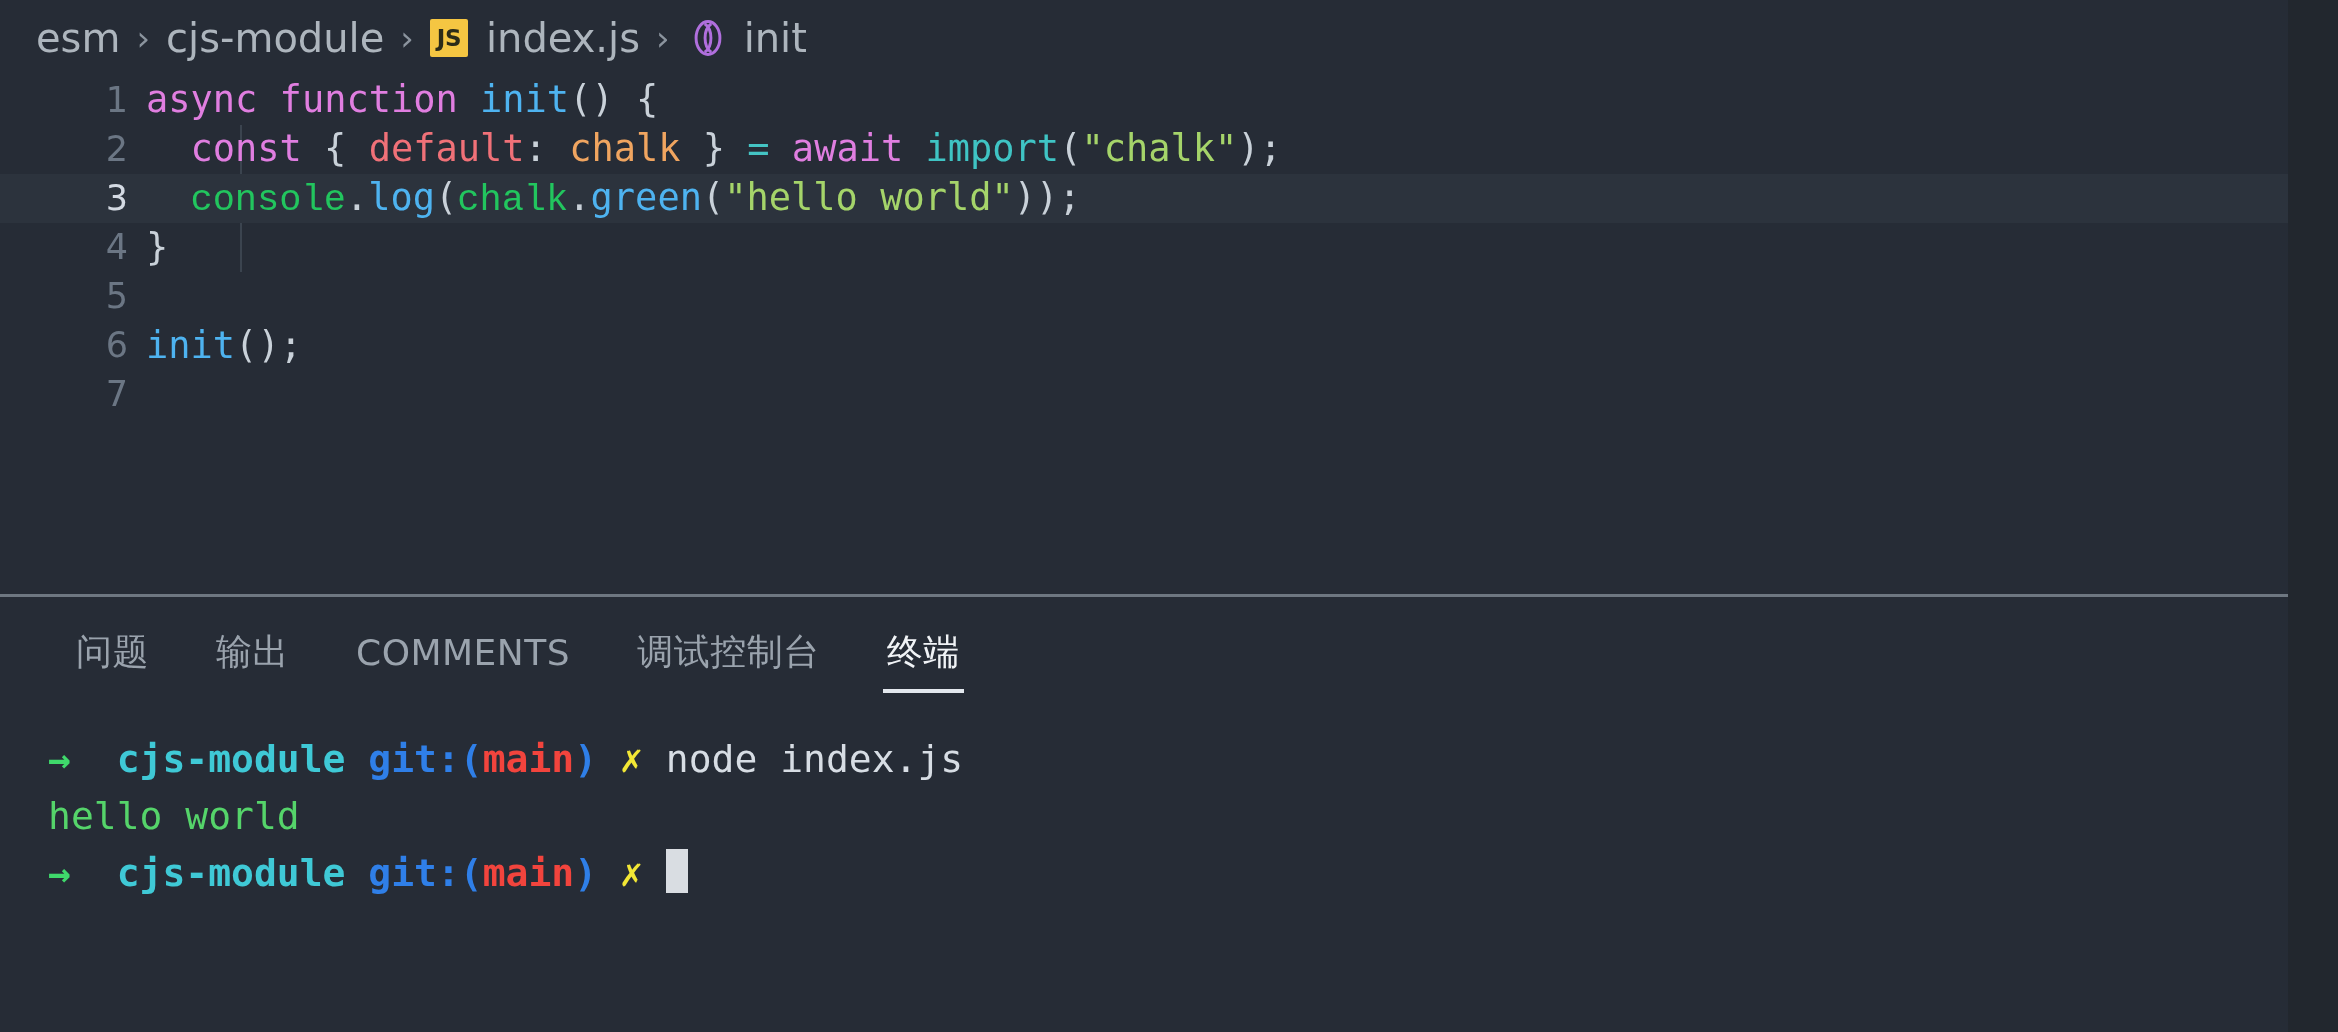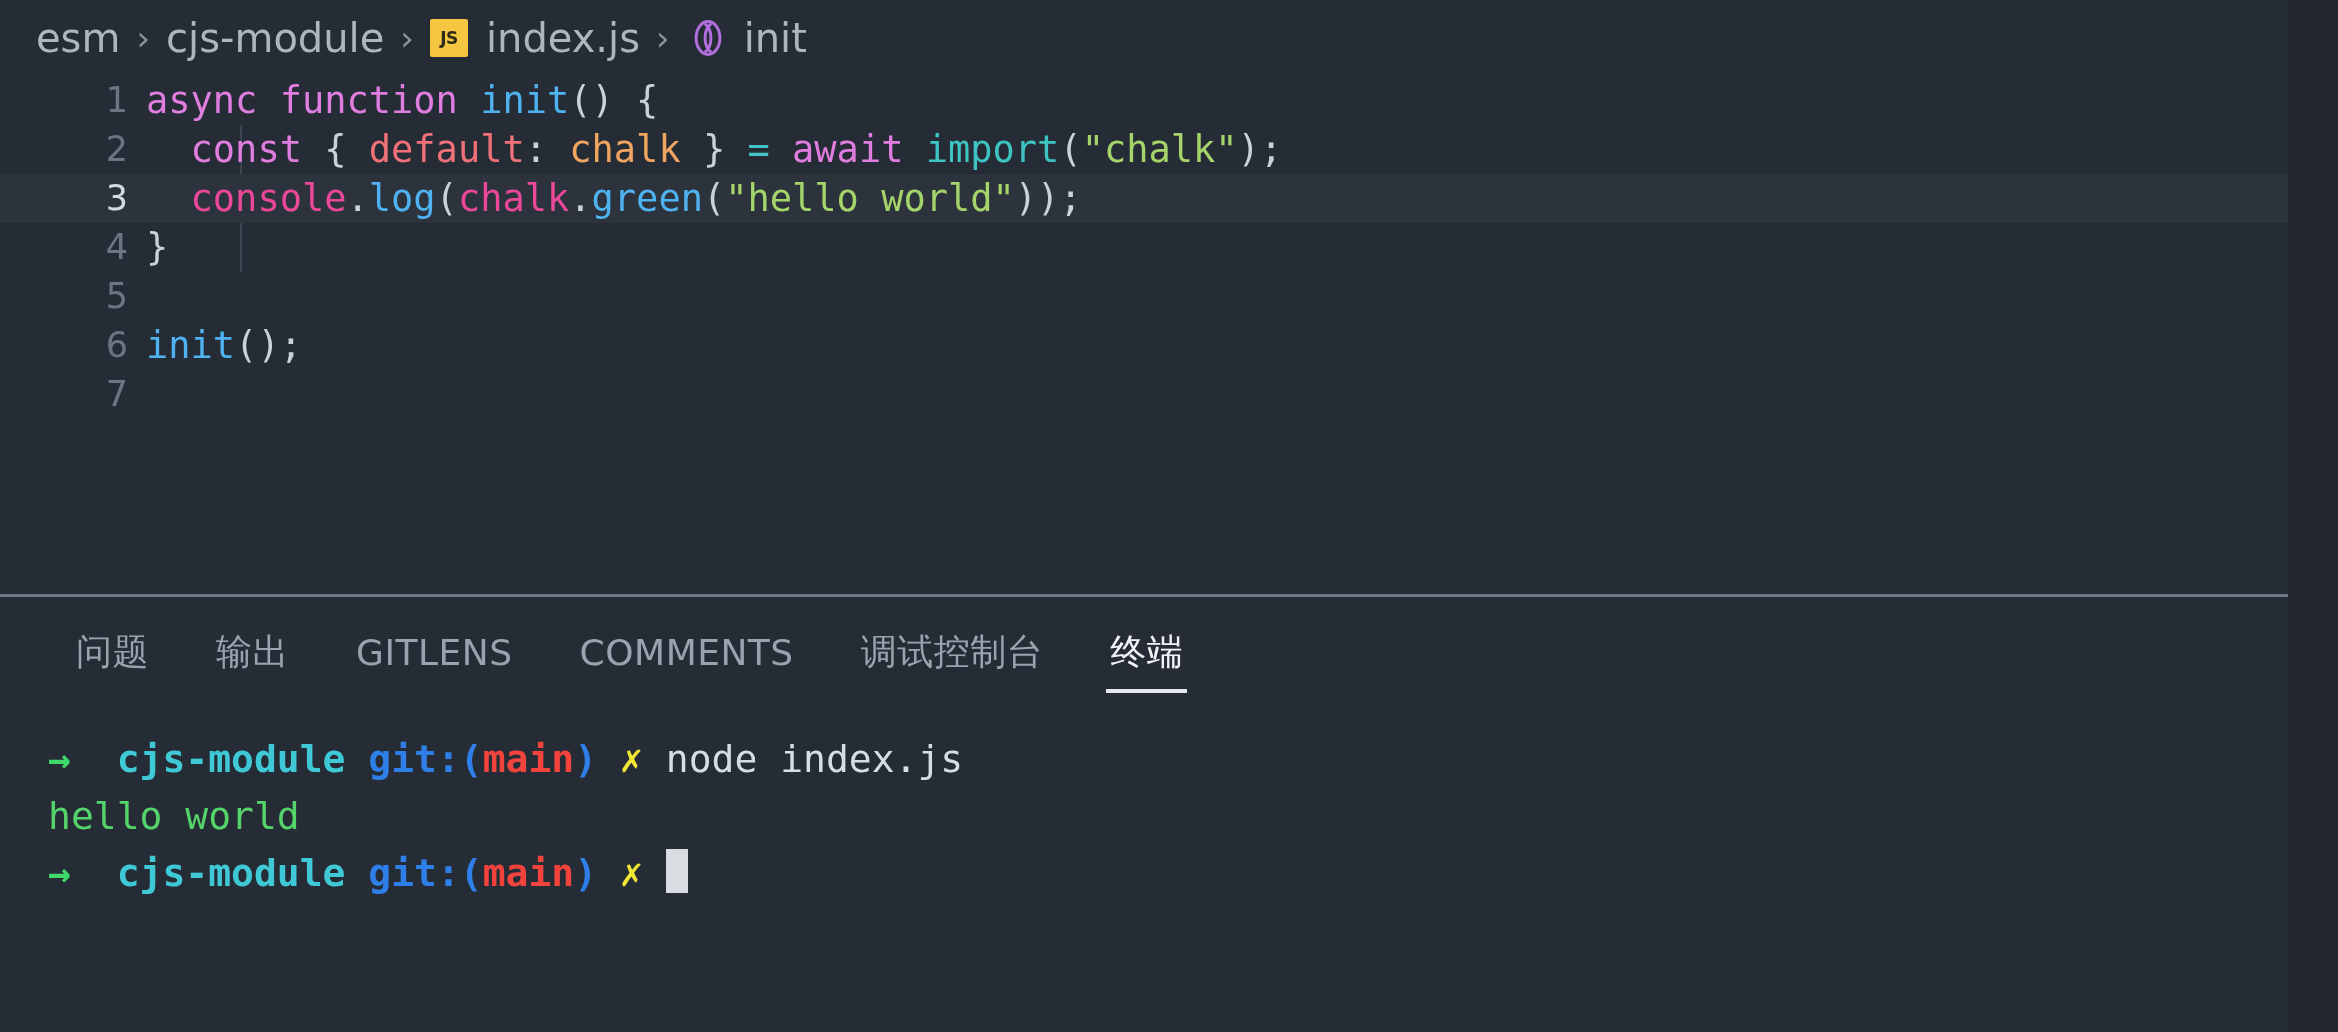--- a/index.html
+++ b/index.html
@@ -60,21 +60,21 @@
     font-family: "DejaVu Sans", sans-serif;
   }
   .js-badge {
     display: inline-flex;
     align-items: center;
     justify-content: center;
     width: 38px;
     height: 38px;
     background: #f5c642;
     color: #2b2b18;
-    font-size: 17px;
+    font-size: 23px;
     font-weight: bold;
     font-family: "DejaVu Sans", sans-serif;
     border-radius: 2px;
     margin-right: 18px;
     letter-spacing: -0.5px;
   }
   .sym-icon {
     display: inline-flex;
     align-items: center;
     justify-content: center;
@@ -129,21 +129,21 @@
 
   
   .t-kw       { color: #e07ee0; }  
   .t-fn       { color: #4eb3f0; }  
   .t-punct    { color: #c9d1d9; }
   .t-prop     { color: #f07178; }  
   .t-var      { color: #f0a560; }  
   .t-op       { color: #44c4c4; }  
   .t-import   { color: #3fc4c4; }  
   .t-str      { color: #a5d46a; }  
-  .t-plain    { color: #ec4899; }
+  .t-plain    { color: #22c55e; font-family: Liberation Mono, monospace; }
 
   
   .panel-divider {
     flex: 0 0 3px;
     background: #6e7781;
   }
   .panel {
     flex: 1 1 auto;
     background: #262c36;
     display: flex;
@@ -259,23 +259,20 @@
 
   <div class="panel">
     <div class="panel-tabs" id="panel-tabs">
         <div class="panel-tab">
           <span>问题</span>
         </div>
         <div class="panel-tab">
           <span>输出</span>
         </div>
         <div class="panel-tab">
-          <span>GITLENS</span>
-        </div>
-        <div class="panel-tab">
           <span>COMMENTS</span>
         </div>
         <div class="panel-tab">
           <span>调试控制台</span>
         </div>
         <div class="panel-tab active">
           <span>终端</span>
         </div>
       </div>
     <div class="terminal" id="terminal"><div class="term-line"><span class="c-arrow">→ </span><span class="c-dir"> cjs-module</span><span class="c-git"> git:(</span><span class="c-branch">main</span><span class="c-git">)</span><span class="c-x"> ✗ </span><span class="c-cmd">node index.js</span></div><div class="term-line"><span class="c-out">hello world</span></div><div class="term-line"><span class="c-arrow">→ </span><span class="c-dir"> cjs-module</span><span class="c-git"> git:(</span><span class="c-branch">main</span><span class="c-git">)</span><span class="c-x"> ✗ </span><span class="cursor"></span></div></div>

